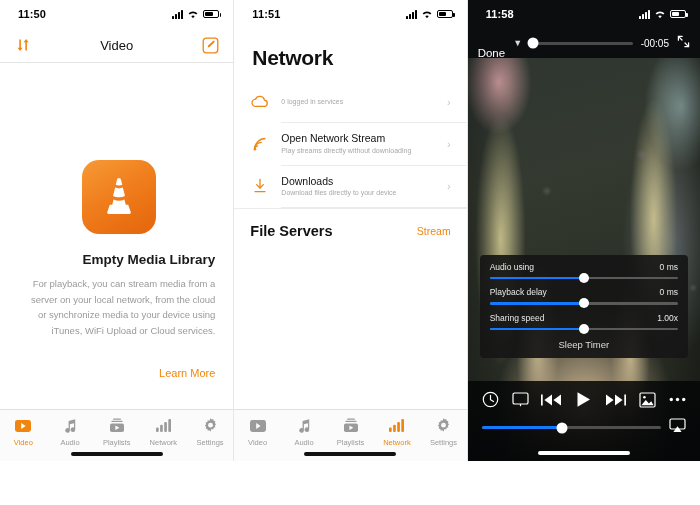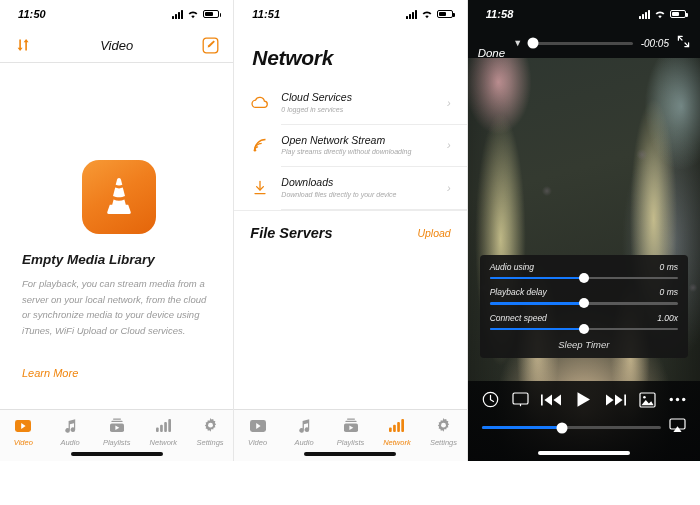--- a/index.html
+++ b/index.html
@@ -3,21 +3,21 @@
 <meta charset="utf-8">
 <style>
   * { box-sizing: border-box; margin: 0; padding: 0; }
   html, body {
     width: 700px; height: 505px;
     background: #ffffff;
     font-family: "Liberation Sans", sans-serif;
     overflow: hidden;
   }
   .screens { display: flex; width: 700px; height: 505px; }
-  .panel { position: relative; width: 233.33px; height: 461px; overflow: hidden; background: #fff; font-style: italic; }
+  .panel { position: relative; width: 233.33px; height: 461px; overflow: hidden; background: #fff; }
   .panel + .panel { border-left: 1px solid #e6e6e6; }
 
   
   .statusbar {
     height: 28px; display: flex; align-items: center;
     justify-content: space-between; padding: 0 14px 0 18px;
   }
   .sb-time { font-size: 11px; font-weight: bold; letter-spacing: .1px; color: #000; }
   .sb-icons { display: flex; align-items: center; gap: 4px; }
   .bars { display: flex; align-items: flex-end; gap: 1px; height: 9px; }
@@ -34,21 +34,21 @@
   .dark .wifi svg path { fill:#fff; }
 
   
   .navbar { height: 34px; display:flex; align-items:center; justify-content:space-between;
             padding: 0 12px; }
   .nav-title { font-size: 13px; font-weight: 500; color:#111; }
   .icon-btn { width:22px; height:22px; display:flex; align-items:center; justify-content:center; }
   .sep { height:1px; background:#e3e3e3; }
 
   
-  .empty-wrap { position:absolute; left:4px; right:0; top:160px; text-align:left; padding: 0 18px; }
+  .empty-wrap { position:absolute; left:4px; right:0; top:160px; text-align:right; padding: 0 18px; }
   .vlc-icon { width:74px; height:74px; margin: 0 auto 18px; border-radius:17px;
               background: linear-gradient(150deg,#f79a36 0%, #f07e1d 45%, #e4650a 100%);
               display:flex; align-items:center; justify-content:center; }
   .empty-title { font-size:13.5px; font-weight:bold; color:#1a1a1a; margin-bottom:9px; }
   .empty-desc { font-size:9.5px; line-height:1.65; color:#9a9a9a; margin-bottom:28px; }
   .learn-more { font-size:11px; color:#f0860f; font-weight:500; }
 
   
   .tabbar { position:absolute; left:0; right:0; bottom:0; height:52px;
             background:#fbfbfb; border-top:1px solid #e0e0e0;
@@ -267,21 +267,20 @@
 
     <div class="big-title">Network</div>
 
     <div class="nrow">
       <div class="nrow-ico">
         <svg width="18" height="14" viewBox="0 0 18 14">
             <path fill="none" stroke="#f0860f" stroke-width="1.3" d="M4.8 11.4a3.6 3.6 0 0 1-.3-7.2 4.7 4.7 0 0 1 8.9 1 3.1 3.1 0 0 1-.5 6.2z"></path>
           </svg>
       </div>
       <div class="nrow-txt">
-        <div class="nrow-title">Cloud Services</div>
         <div class="nrow-sub">0 logged in services</div>
       </div>
       <div class="chev">›</div>
     </div>
     <div class="row-line"></div>
 
     <div class="nrow">
       <div class="nrow-ico">
         <svg width="17" height="16" viewBox="0 0 17 16">
             <g fill="none" stroke="#f0860f" stroke-width="1.3">
@@ -315,21 +314,21 @@
         <div class="nrow-sub">Download files directly to your device</div>
       </div>
       <div class="chev">›</div>
     </div>
     <div class="row-line"></div>
 
     <div class="row-line" style="margin-left:0"></div>
 
     <div class="section-hdr">
       <div class="t">File Servers</div>
-      <div class="a">Upload</div>
+      <div class="a">Stream</div>
     </div>
 
     <div class="tabbar">
       <div class="tab">
         <div class="tab-ico">
           <svg width="16" height="14" viewBox="0 0 16 14">
               <rect x="0" y="1" width="16" height="12" rx="2.4" fill="#9b9b9b"></rect>
               <path fill="#fbfbfb" d="M6.2 4.1 10.6 7l-4.4 2.9z"></path>
             </svg>
         </div>
@@ -439,21 +438,21 @@
           <span class="opt-lbl">Playback delay</span>
           <span class="opt-val">0 ms</span>
         </div>
         <div class="opt-slider">
             <b></b>
             <i></i>
           </div>
       </div>
       <div>
         <div class="opt-row-top">
-          <span class="opt-lbl">Connect speed</span>
+          <span class="opt-lbl">Sharing speed</span>
           <span class="opt-val">1.00x</span>
         </div>
         <div class="opt-slider">
             <b></b>
             <i></i>
           </div>
       </div>
       <div class="sleep">Sleep Timer</div>
     </div>
 

